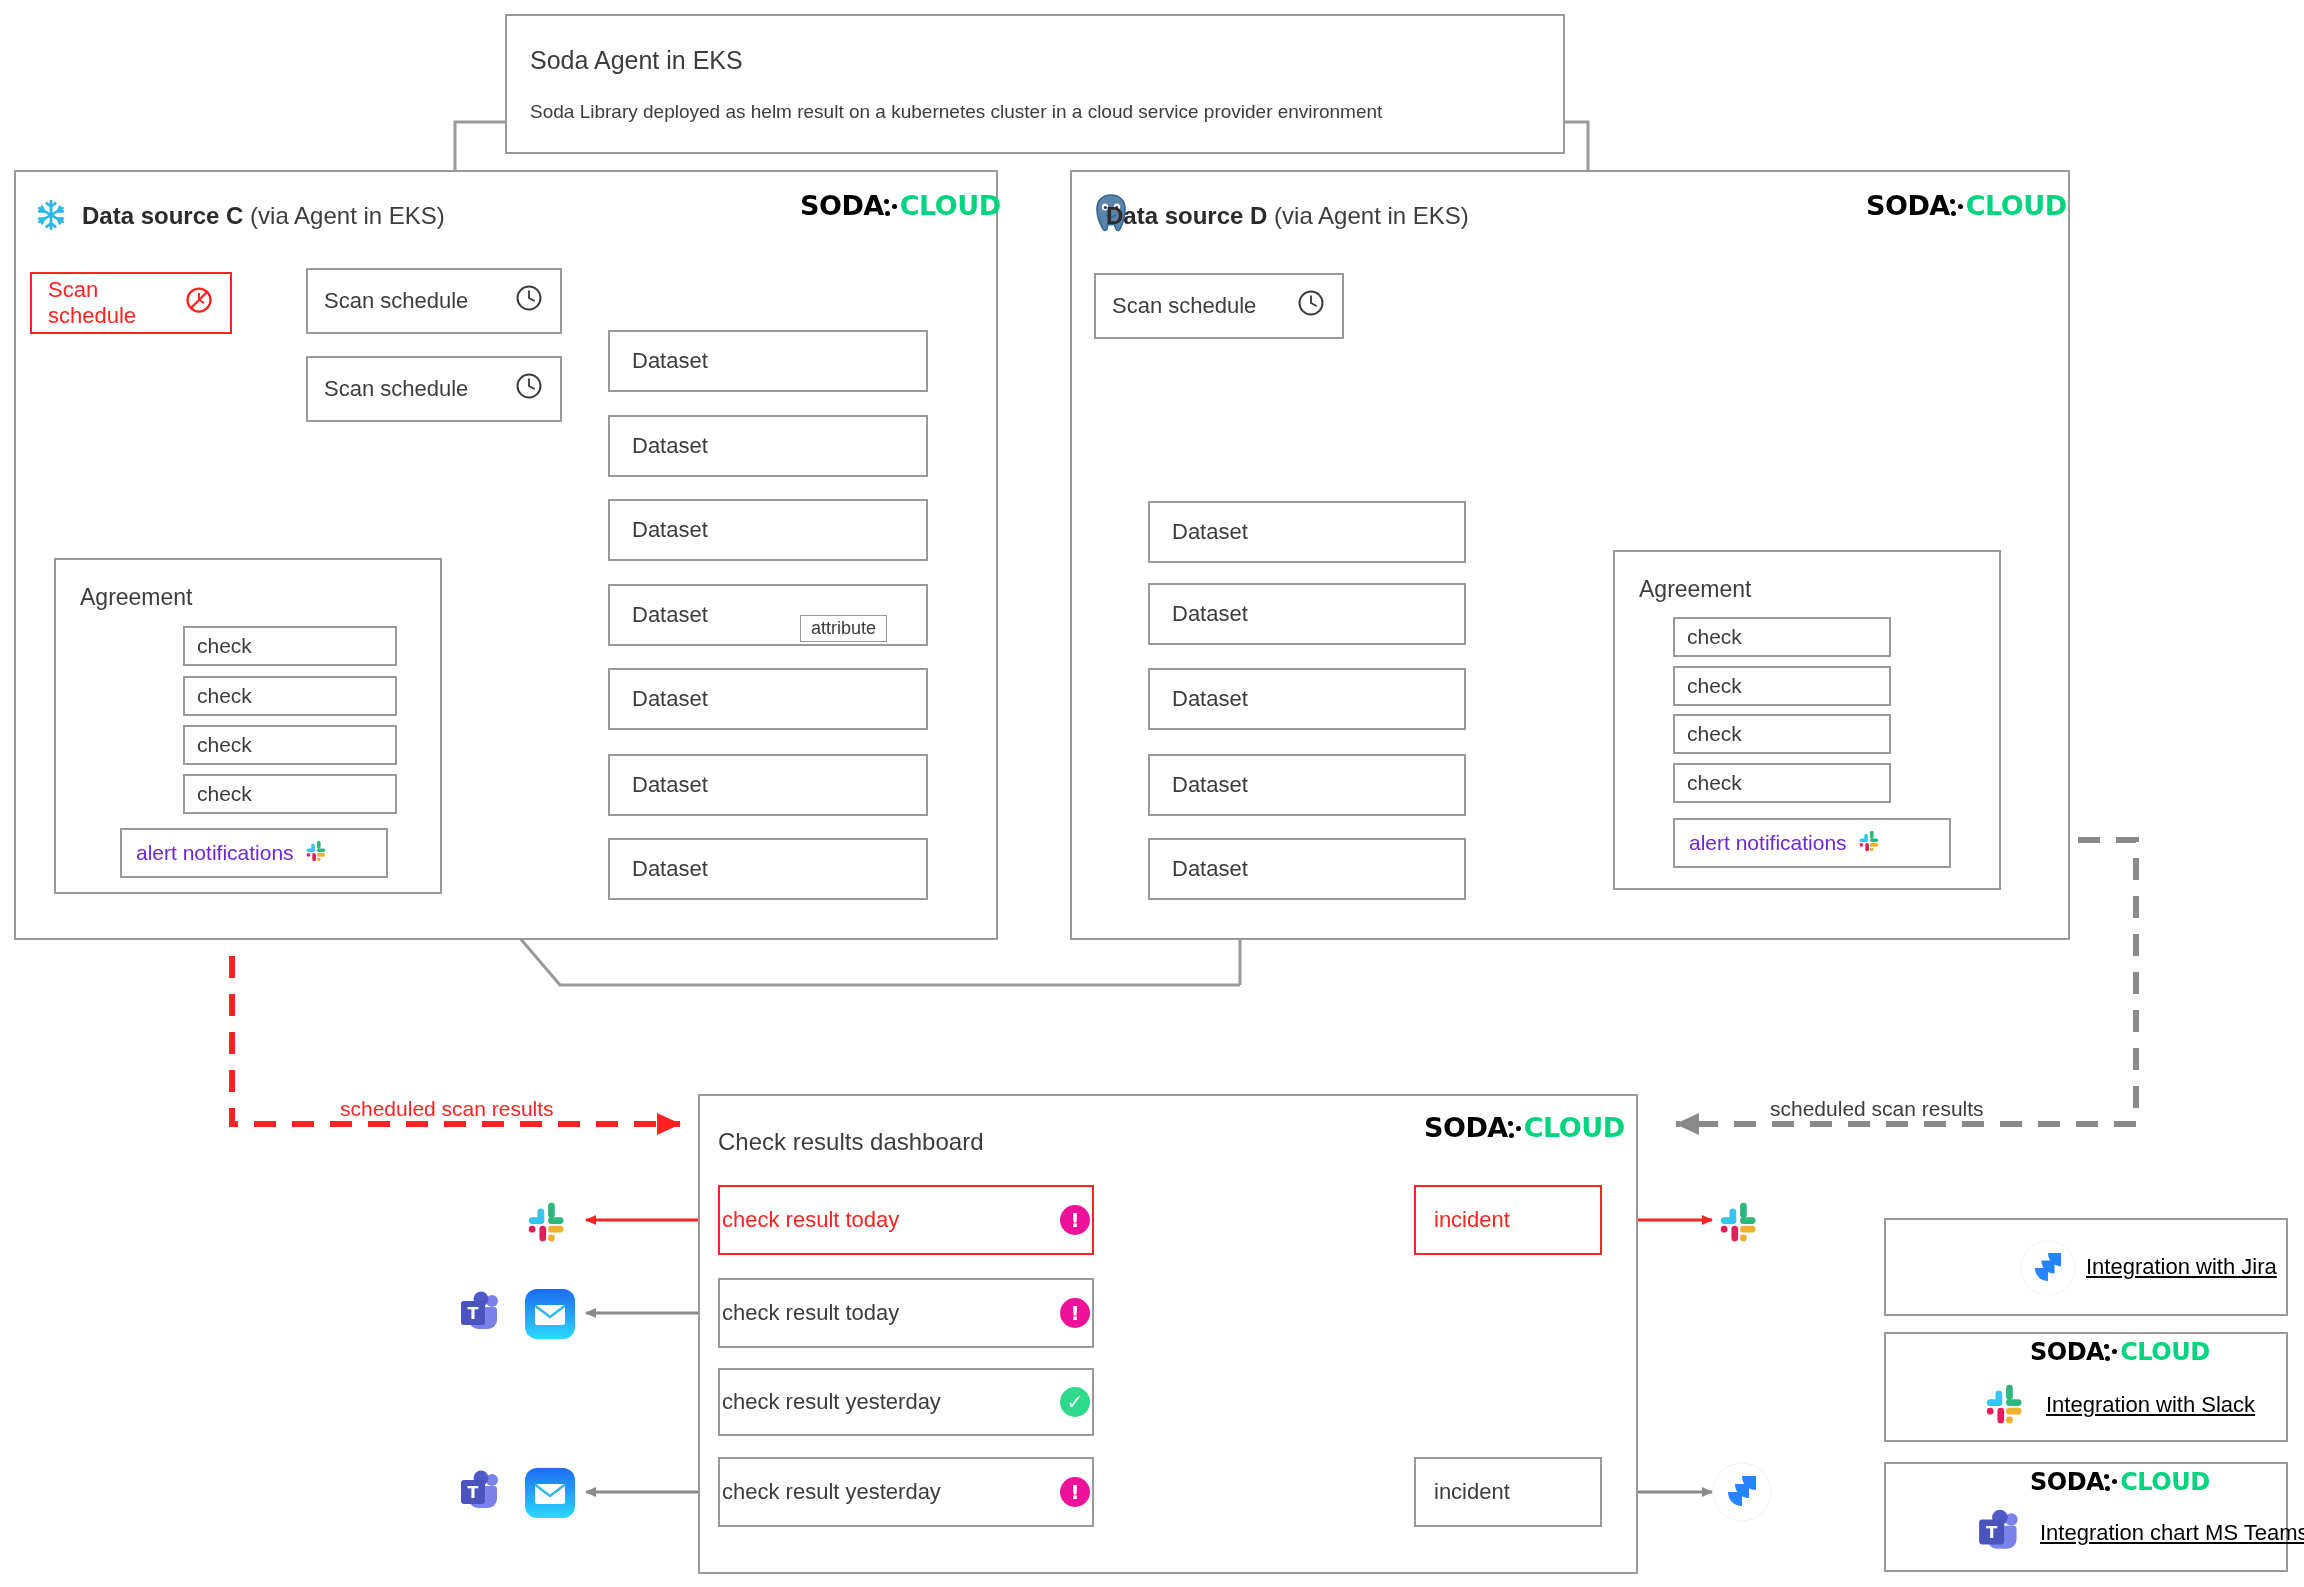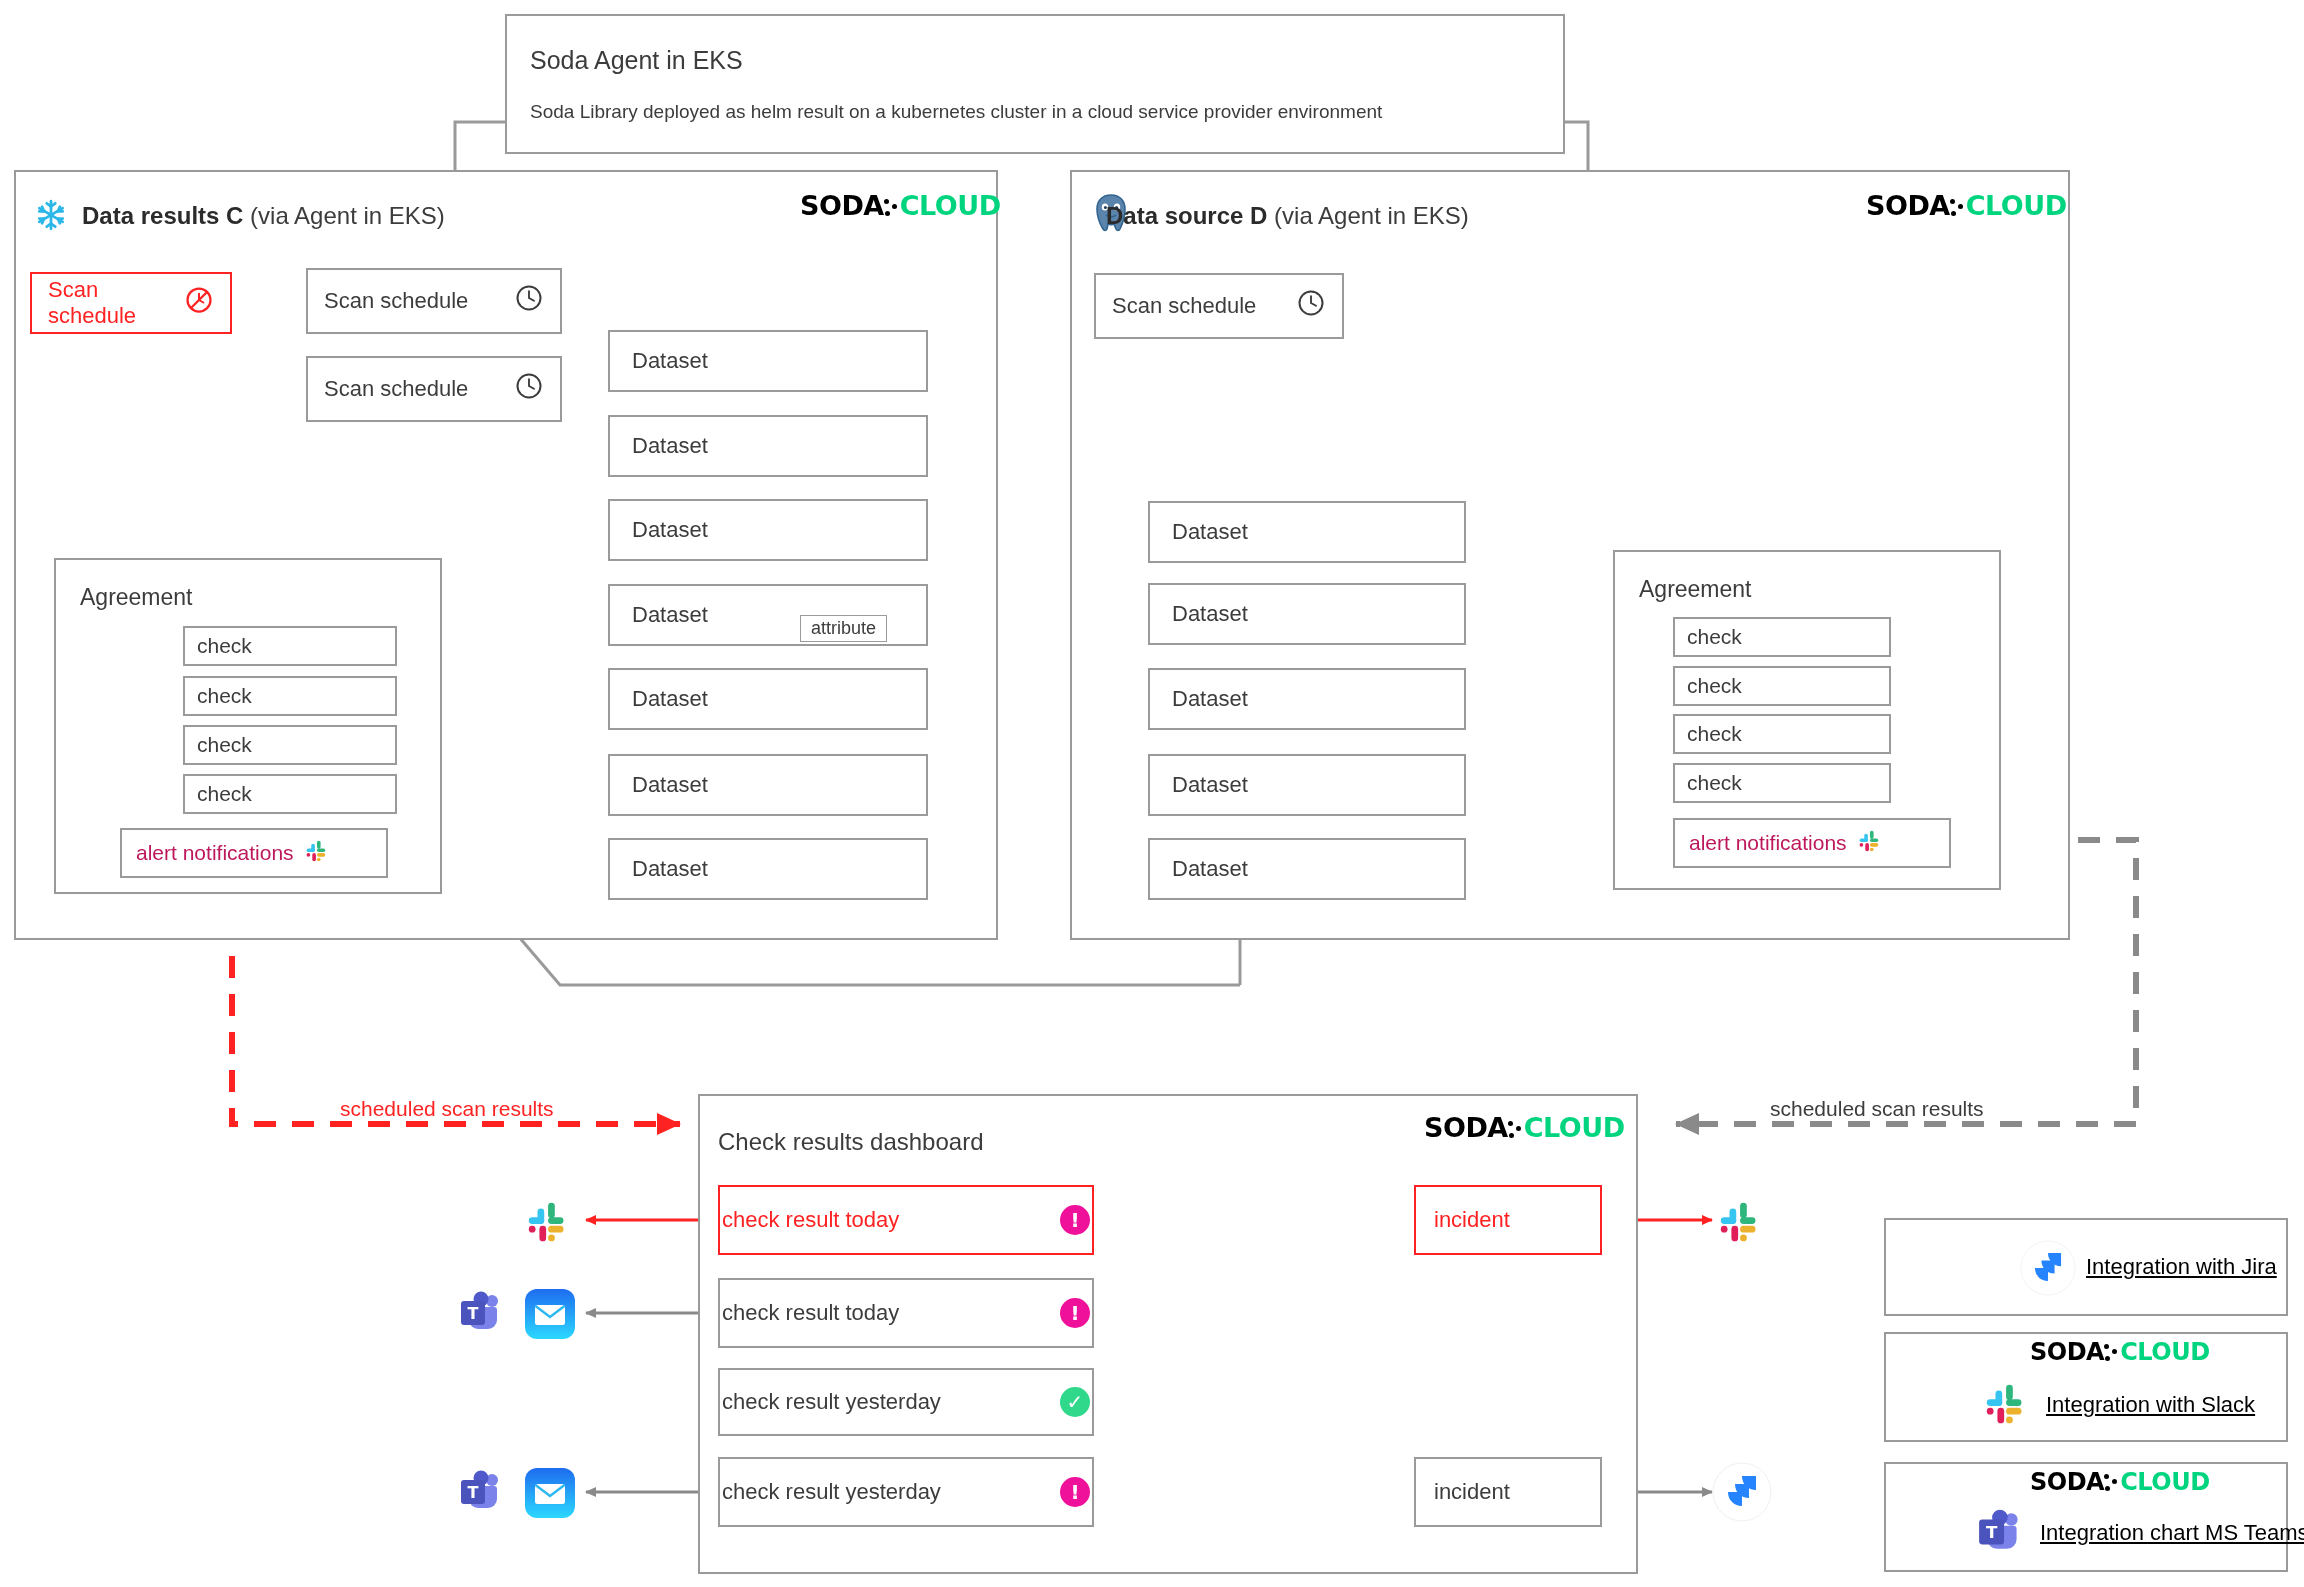--- a/index.html
+++ b/index.html
@@ -46,21 +46,21 @@
   .dataset{position:absolute;box-sizing:border-box;background:#fff;border:2px solid #9a9a9a;
            display:flex;align-items:center;padding:17px 22px;font-size:22px;color:#3c3c3c;}
   .attr{position:absolute;box-sizing:border-box;border:1px solid #9a9a9a;background:#fff;
         font-size:18px;color:#3c3c3c;padding:2px 10px;}
 
   .agreement{position:absolute;box-sizing:border-box;background:#fff;border:2px solid #9a9a9a;}
   .agreement .ag-label{position:absolute;font-size:23px;color:#3c3c3c;}
   .check{position:absolute;box-sizing:border-box;background:#fff;border:2px solid #9a9a9a;
          display:flex;align-items:center;padding:0 12px;font-size:21px;color:#3c3c3c;}
   .alertbox{position:absolute;box-sizing:border-box;background:#fff;border:2px solid #9a9a9a;
-            display:flex;align-items:center;padding:16px 14px;font-size:21px;color:#be185d;gap:10px;}
+            display:flex;align-items:center;padding:16px 14px;font-size:21px;color:#6d28d9;gap:10px;}
 
   
   #dash-panel{left:698px;top:1094px;width:940px;height:480px;}
   #dash-title{left:718px;top:1128px;font-size:24px;color:#3c3c3c;}
   .result{position:absolute;box-sizing:border-box;background:#fff;border:2px solid #9a9a9a;
           display:flex;align-items:center;padding:0 2px;font-size:22px;color:#3c3c3c;}
   .result.red{border-color:#ff2222;color:#ff2222;}
   .result .sp{flex:1;}
   .incident{position:absolute;box-sizing:border-box;background:#fff;border:2px solid #9a9a9a;
             display:flex;align-items:center;padding:0 18px;font-size:22px;color:#3c3c3c;}
@@ -199,21 +199,21 @@
         <line x1="22.6" y1="19.5" x2="27" y2="19.4"></line>
           <line x1="22.6" y1="19.5" x2="24.4" y2="23.8"></line>
         <line x1="9.4" y1="19.5" x2="5" y2="19.4"></line>
           <line x1="9.4" y1="19.5" x2="7.6" y2="23.8"></line>
         <line x1="22.6" y1="12.5" x2="27" y2="12.6"></line>
           <line x1="22.6" y1="12.5" x2="24.4" y2="8.2"></line>
       </g>
     </svg>
   </div>
   <div class="ds-title" style="left:82px;top:202px;">
-    <b>Data results C</b><span> (via Agent in EKS)</span>
+    <b>Data source C</b><span> (via Agent in EKS)</span>
   </div>
   <div class="soda-logo" style="left:800px;top:190px;">
     <span class="s1">SODA</span><span class="dots"><i></i><i></i><i></i></span><span class="s2">CLOUD</span>
   </div>
 
   <div class="chip red" style="left:30px;top:272px;width:202px;height:62px;">
     <span>Scan schedule</span>
     <span class="sp"></span>
     <span>
       <svg width="30" height="30" viewBox="0 0 24 24">

